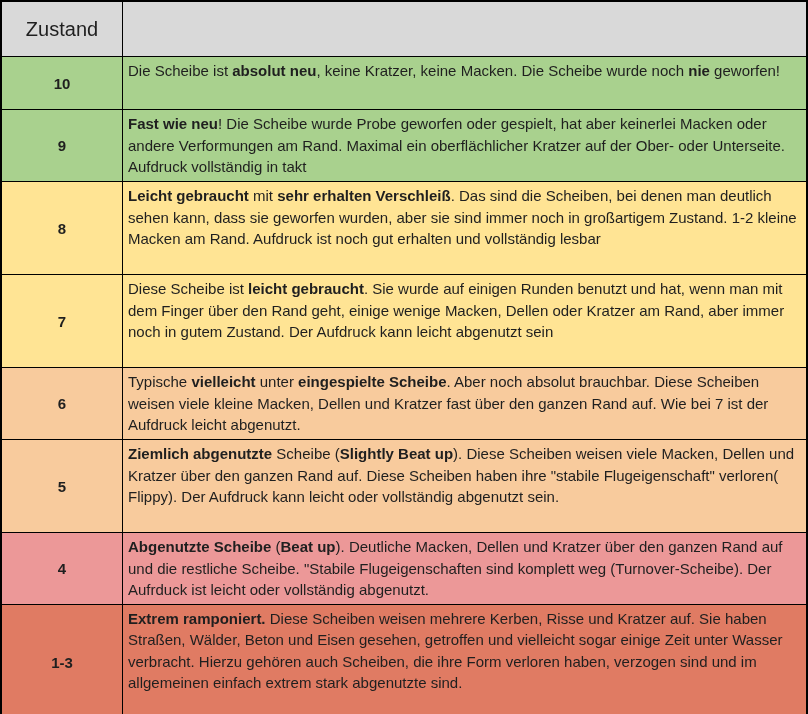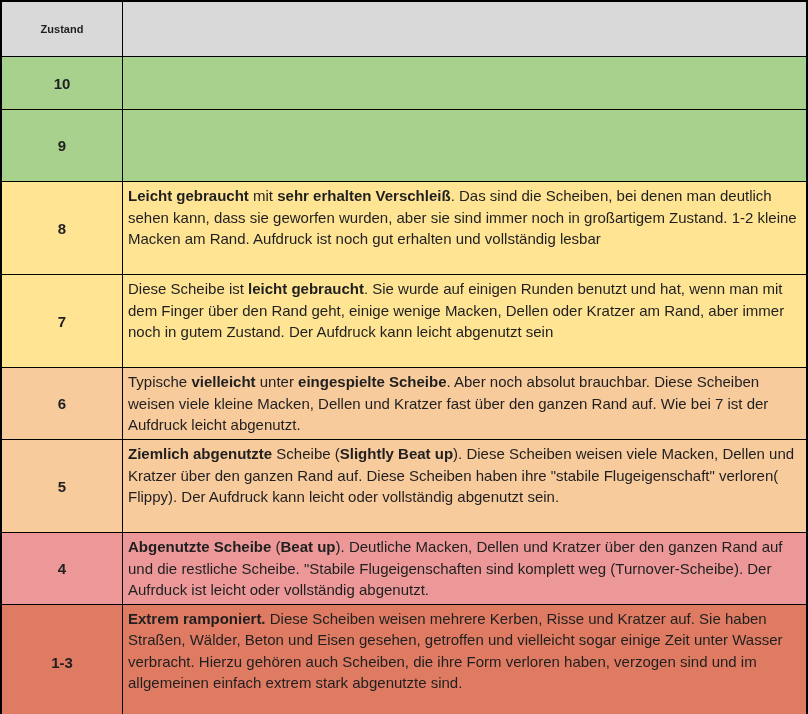--- a/index.html
+++ b/index.html
@@ -40,22 +40,22 @@
     min-width: 0;
   }
   .header-row {
     min-height: 55px;
     background: #d9d9d9;
   }
   .header-cell {
     display: flex;
     align-items: center;
     justify-content: center;
-    font-weight: bold;
-    font-size: 11px;
+    font-weight: normal;
+    font-size: 20px;
   }
   .grade {
     font-weight: bold;
     font-size: 15px;
   }
   .desc {
     font-size: 15px;
     line-height: 21.5px;
     padding: 3px 5px 3px 5px;
   }
@@ -73,24 +73,26 @@
 </head>
 <body>
 
 <div class="cond-table">
   <div class="trow header-row">
     <div class="cell grade-col header-cell">Zustand</div>
   </div>
   <div id="rows">
   <div class="trow" style="background: rgb(169, 209, 142);">
     <div class="cell grade-col grade">10</div>
+    <div class="cell desc-col desc"><span>Die Scheibe ist </span><strong>absolut neu</strong><span>, keine Kratzer, keine Macken. Die Scheibe wurde noch </span><strong>nie</strong><span> geworfen!</span></div>
   </div>
 
   <div class="trow" style="background: rgb(169, 209, 142);">
     <div class="cell grade-col grade">9</div>
+    <div class="cell desc-col desc"><strong>Fast wie neu</strong><span>! Die Scheibe wurde Probe geworfen oder gespielt, hat aber keinerlei Macken oder andere Verformungen am Rand. Maximal ein oberflächlicher Kratzer auf der Ober- oder Unterseite. Aufdruck vollständig in takt</span></div>
   </div>
 
   <div class="trow" style="background: rgb(255, 228, 148);">
     <div class="cell grade-col grade">8</div>
     <div class="cell desc-col desc"><strong>Leicht gebraucht</strong><span> mit </span><strong>sehr erhalten Verschleiß</strong><span>. Das sind die Scheiben, bei denen man deutlich sehen kann, dass sie geworfen wurden, aber sie sind immer noch in großartigem Zustand. 1-2 kleine Macken am Rand. Aufdruck ist noch gut erhalten und vollständig lesbar</span></div>
   </div>
 
   <div class="trow" style="background: rgb(255, 228, 148);">
     <div class="cell grade-col grade">7</div>
     <div class="cell desc-col desc"><span>Diese Scheibe ist </span><strong>leicht gebraucht</strong><span>. Sie wurde auf einigen Runden benutzt und hat, wenn man mit dem Finger über den Rand geht, einige wenige Macken, Dellen oder Kratzer am Rand, aber immer noch in gutem Zustand. Der Aufdruck kann leicht abgenutzt sein</span></div>

